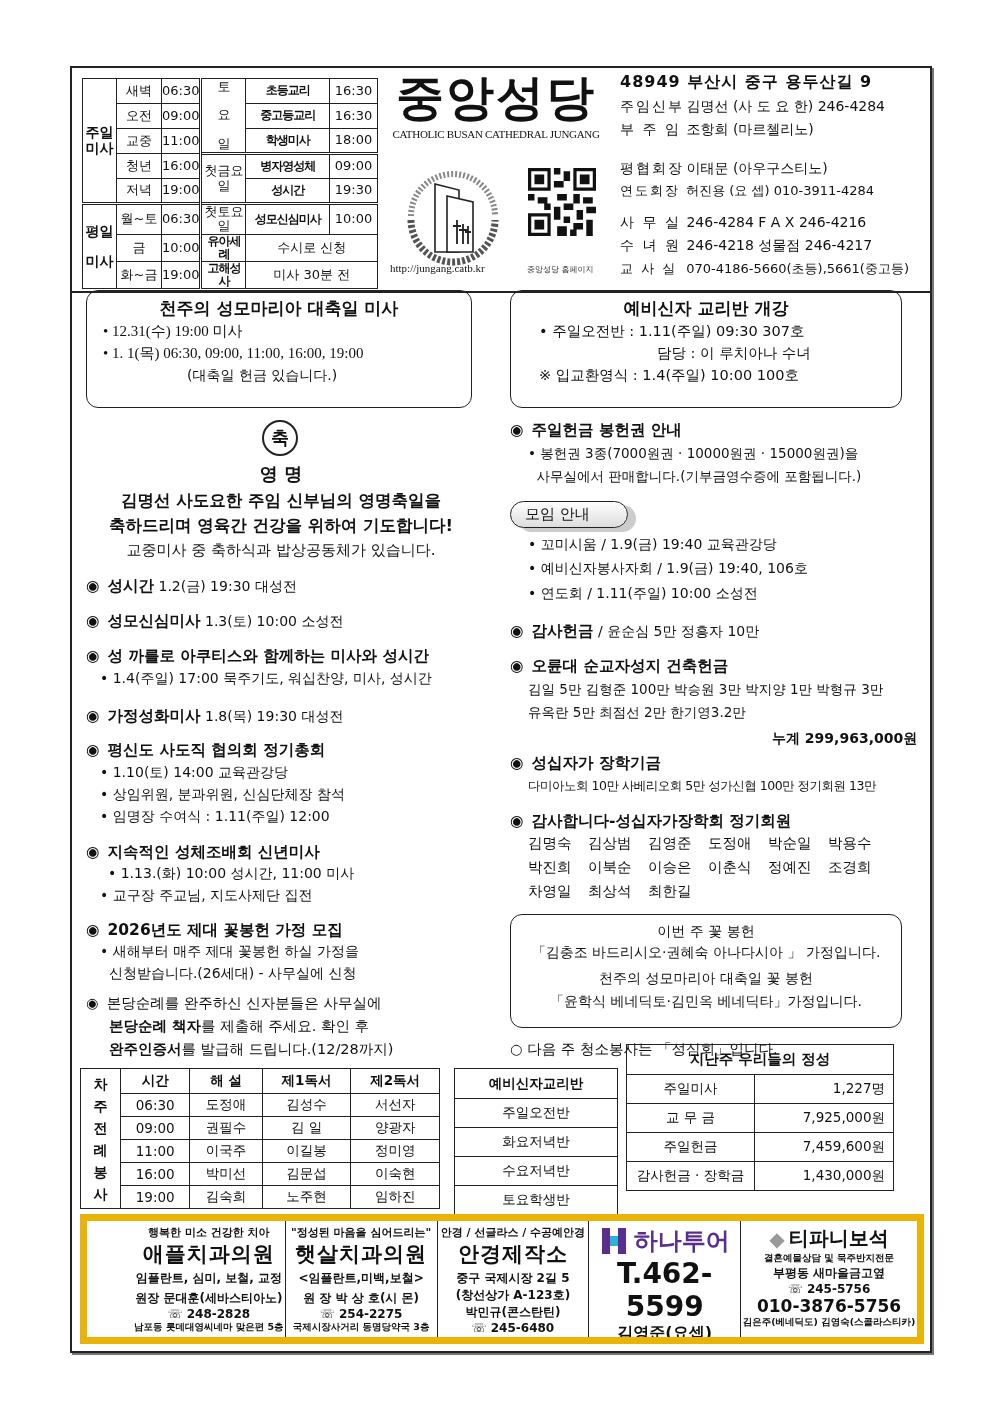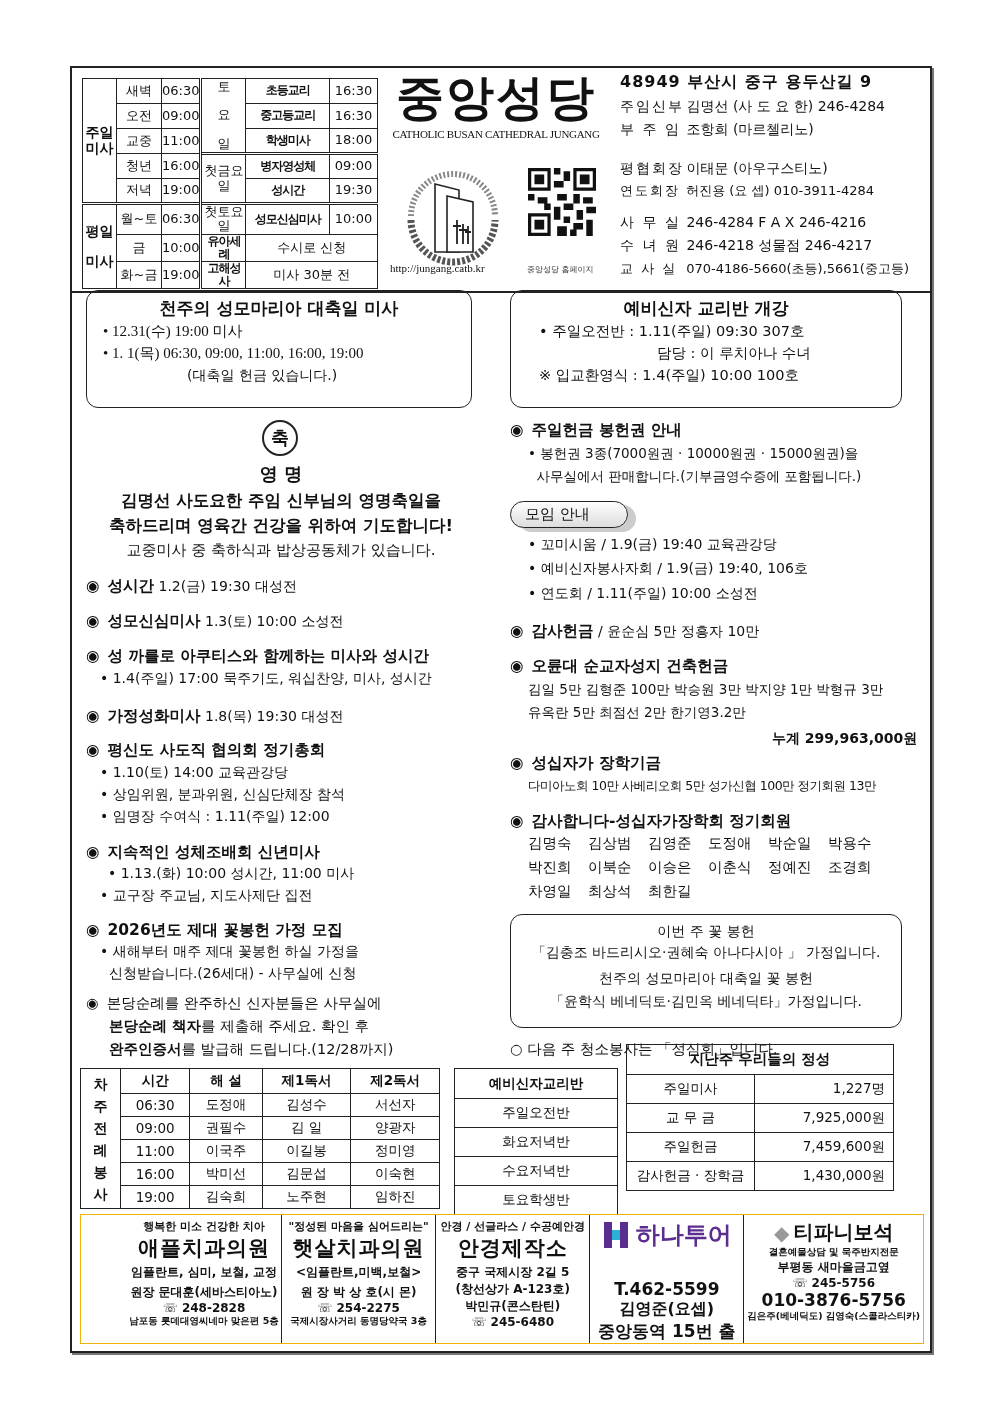--- a/index.html
+++ b/index.html
@@ -33,21 +33,21 @@
   .line { font-size: 14px; white-space: nowrap; line-height: 22px; }
   .sec { position: absolute; font-size: 15.5px; font-weight: bold; white-space: nowrap; }
   .sec .rad { font-weight: normal; margin-right: 8px; }
   .sec .reg { font-weight: normal; font-size: 14px; }
   .sub { position: absolute; font-size: 14px; white-space: nowrap; }
   .center { text-align: center; }
   .pill { position: absolute; left: 438px; top: 433px; width: 118px; height: 27px; border: 1px solid #222; border-radius: 14px; background: linear-gradient(#fff, #ddd); font-size: 15px; padding-left: 14px; line-height: 25px; box-shadow: 8px 4px 0 #ccc; }
   
   .btab td { border: 1px solid #222; text-align: center; font-size: 13.5px; height: 23px; padding: 0; }
   .btab th { border: 1px solid #222; text-align: center; font-size: 13.5px; height: 25px; font-weight: bold; }
-  .ads { position: absolute; left: 8px; top: 1146px; width: 844px; height: 130px; border: 1px solid #eab308; display: flex; padding-left: 46px; }
+  .ads { position: absolute; left: 8px; top: 1146px; width: 844px; height: 130px; border: 7px solid #eab308; display: flex; padding-left: 46px; }
   .ad { border-right: 1px solid #222; text-align: center; overflow: hidden; }
   .ad:last-child { border-right: none; }
   .ad .s { font-size: 11px; font-weight: bold; }
   .ad .big { font-size: 21px; font-weight: bold; letter-spacing: 1px; }
   .ad .m { font-size: 12px; font-weight: bold; }
   .ad .ph { font-size: 12px; font-weight: bold; }
   .ad .xs { font-size: 9.5px; font-weight: bold; }
 </style>
 </head>
 <body>
@@ -341,21 +341,21 @@
     </div>
     <div class="ad" style="width:163px; padding-top:4px;">
       <div style="display:flex; align-items:center; justify-content:center; gap:6px;">
         <svg width="28" height="30" viewBox="0 0 28 30">
           <rect x="2" y="2" width="8" height="26" fill="#5b2d8e"></rect>
           <rect x="18" y="2" width="8" height="26" fill="#5b2d8e"></rect>
           <rect x="10" y="10" width="8" height="10" fill="#2ab3d6"></rect>
         </svg>
         <span style="font-size:24px; font-weight:bold; color:#5b2d8e;">하나투어</span>
       </div>
-      <div class="ph" style="font-size:17px;margin-top:28px;">T.462-5599</div>
+      <div class="ph" style="font-size:28px;">T.462-5599</div>
       <div style="font-size:16px; font-weight:bold;">김영준(요셉)</div>
       <div style="font-size:17px; font-weight:bold;">중앙동역 15번 출구</div>
     </div>
     <div class="ad" style="width:189px; padding-top:4px;">
       <div style="display:flex; align-items:center; justify-content:center; gap:4px;">
         <span style="font-size:20px; color:#999;">◆</span>
         <span style="font-size:20px; font-weight:bold;">티파니보석</span>
       </div>
       <div class="xs">결혼예물상담 및 묵주반지전문</div>
       <div class="m">부평동 새마을금고옆</div>

